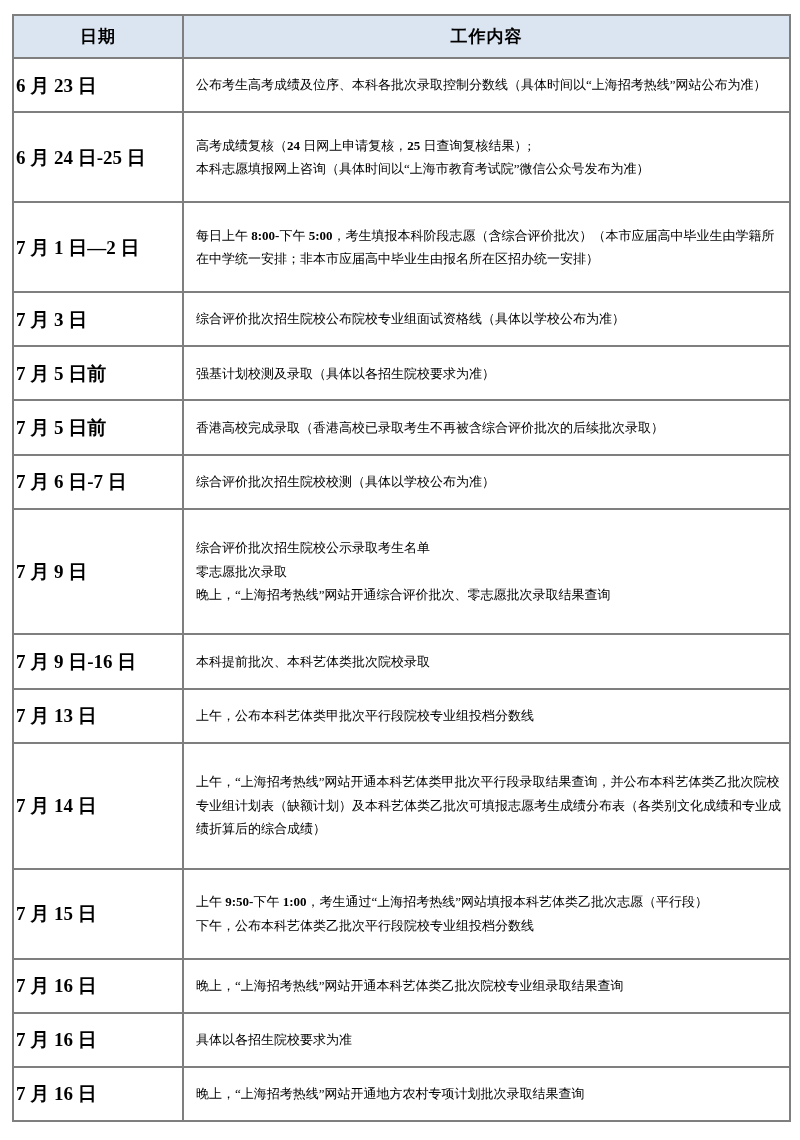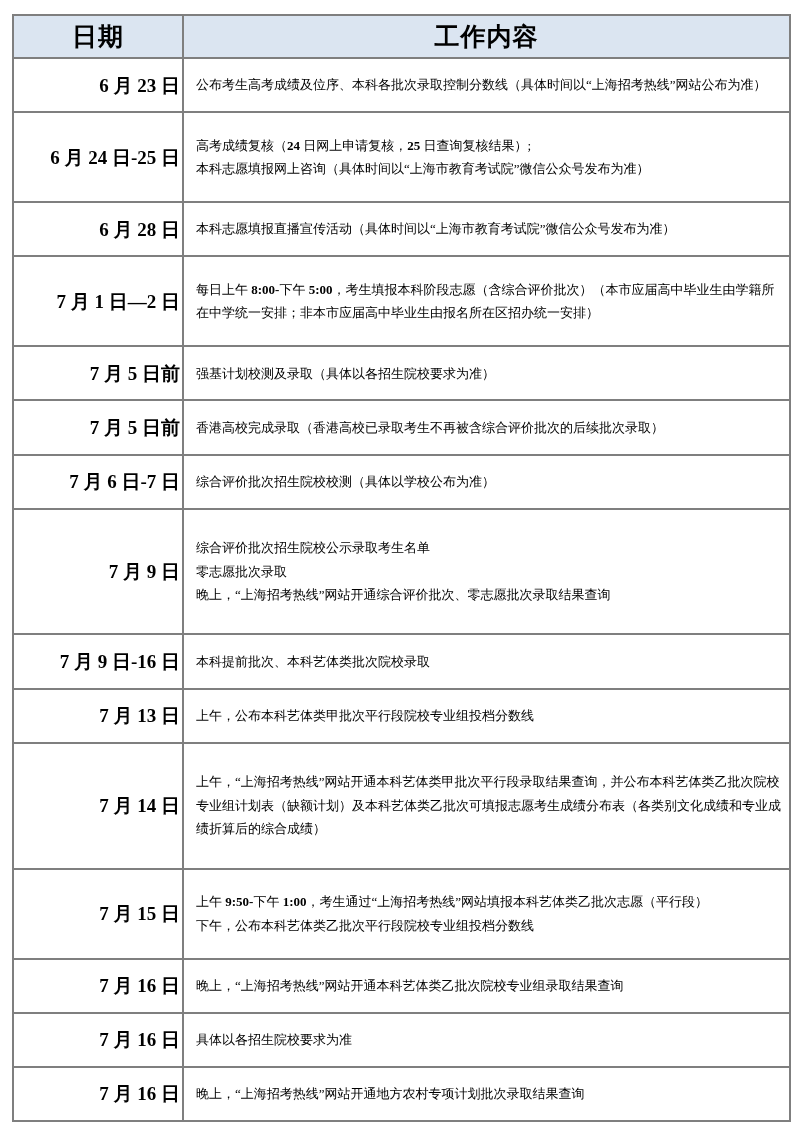--- a/index.html
+++ b/index.html
@@ -21,30 +21,30 @@
     position:absolute;left:12px;top:14px;
     width:779px;height:1108px;
     border-collapse:collapse;
     table-layout:fixed;
   }
   .schedule th,.schedule td{
     border:2px solid var(--border-color);
   }
   .schedule th{
     background:var(--header-bg);
-    font-size:25px;
+    font-size:17px;
     font-weight:bold;
     height:39px;
     text-align:center;
     vertical-align:middle;
     letter-spacing:1px;
   }
   col.c-date{width:170px;}
   td.date-cell{
-    text-align:right;
+    text-align:left;
     vertical-align:middle;
     font-weight:bold;
     font-size:19px;
     line-height:23px;
     padding:4px 2px;
     white-space:nowrap;
   }
   td.content-cell{
     vertical-align:middle;
     font-size:13px;
@@ -71,26 +71,26 @@
   <tbody>
       <tr>
     <td class="date-cell"><b>6</b> 月 <b>23</b> 日</td>
     <td class="content-cell">公布考生高考成绩及位序、本科各批次录取控制分数线（具体时间以“上海招考热线”网站公布为准）</td>
   </tr>
       <tr>
     <td class="date-cell"><b>6</b> 月 <b>24</b> 日-<b>25</b> 日</td>
     <td class="content-cell">高考成绩复核（<b>24</b> 日网上申请复核，<b>25</b> 日查询复核结果）;<br>本科志愿填报网上咨询（具体时间以“上海市教育考试院”微信公众号发布为准）</td>
   </tr>
       <tr>
-    <td class="date-cell"><b>6</b> 月 <b>28</b> 日</td>
-    <td class="content-cell">本科志愿填报直播宣传活动（具体时间以“上海市教育考试院”微信公众号发布为准）</td>
+    <td class="date-cell"><b>7</b> 月 <b>1</b> 日—<b>2</b> 日</td>
+    <td class="content-cell">每日上午 <b>8:00-</b>下午 <b>5:00</b>，考生填报本科阶段志愿（含综合评价批次）（本市应届高中毕业生由学籍所在中学统一安排；非本市应届高中毕业生由报名所在区招办统一安排）</td>
   </tr>
       <tr>
-    <td class="date-cell"><b>7</b> 月 <b>1</b> 日—<b>2</b> 日</td>
-    <td class="content-cell">每日上午 <b>8:00-</b>下午 <b>5:00</b>，考生填报本科阶段志愿（含综合评价批次）（本市应届高中毕业生由学籍所在中学统一安排；非本市应届高中毕业生由报名所在区招办统一安排）</td>
+    <td class="date-cell"><b>7</b> 月 <b>3</b> 日</td>
+    <td class="content-cell">综合评价批次招生院校公布院校专业组面试资格线（具体以学校公布为准）</td>
   </tr>
       <tr>
     <td class="date-cell"><b>7</b> 月 <b>5</b> 日前</td>
     <td class="content-cell">强基计划校测及录取（具体以各招生院校要求为准）</td>
   </tr>
       <tr>
     <td class="date-cell"><b>7</b> 月 <b>5</b> 日前</td>
     <td class="content-cell">香港高校完成录取（香港高校已录取考生不再被含综合评价批次的后续批次录取）</td>
   </tr>
       <tr>

